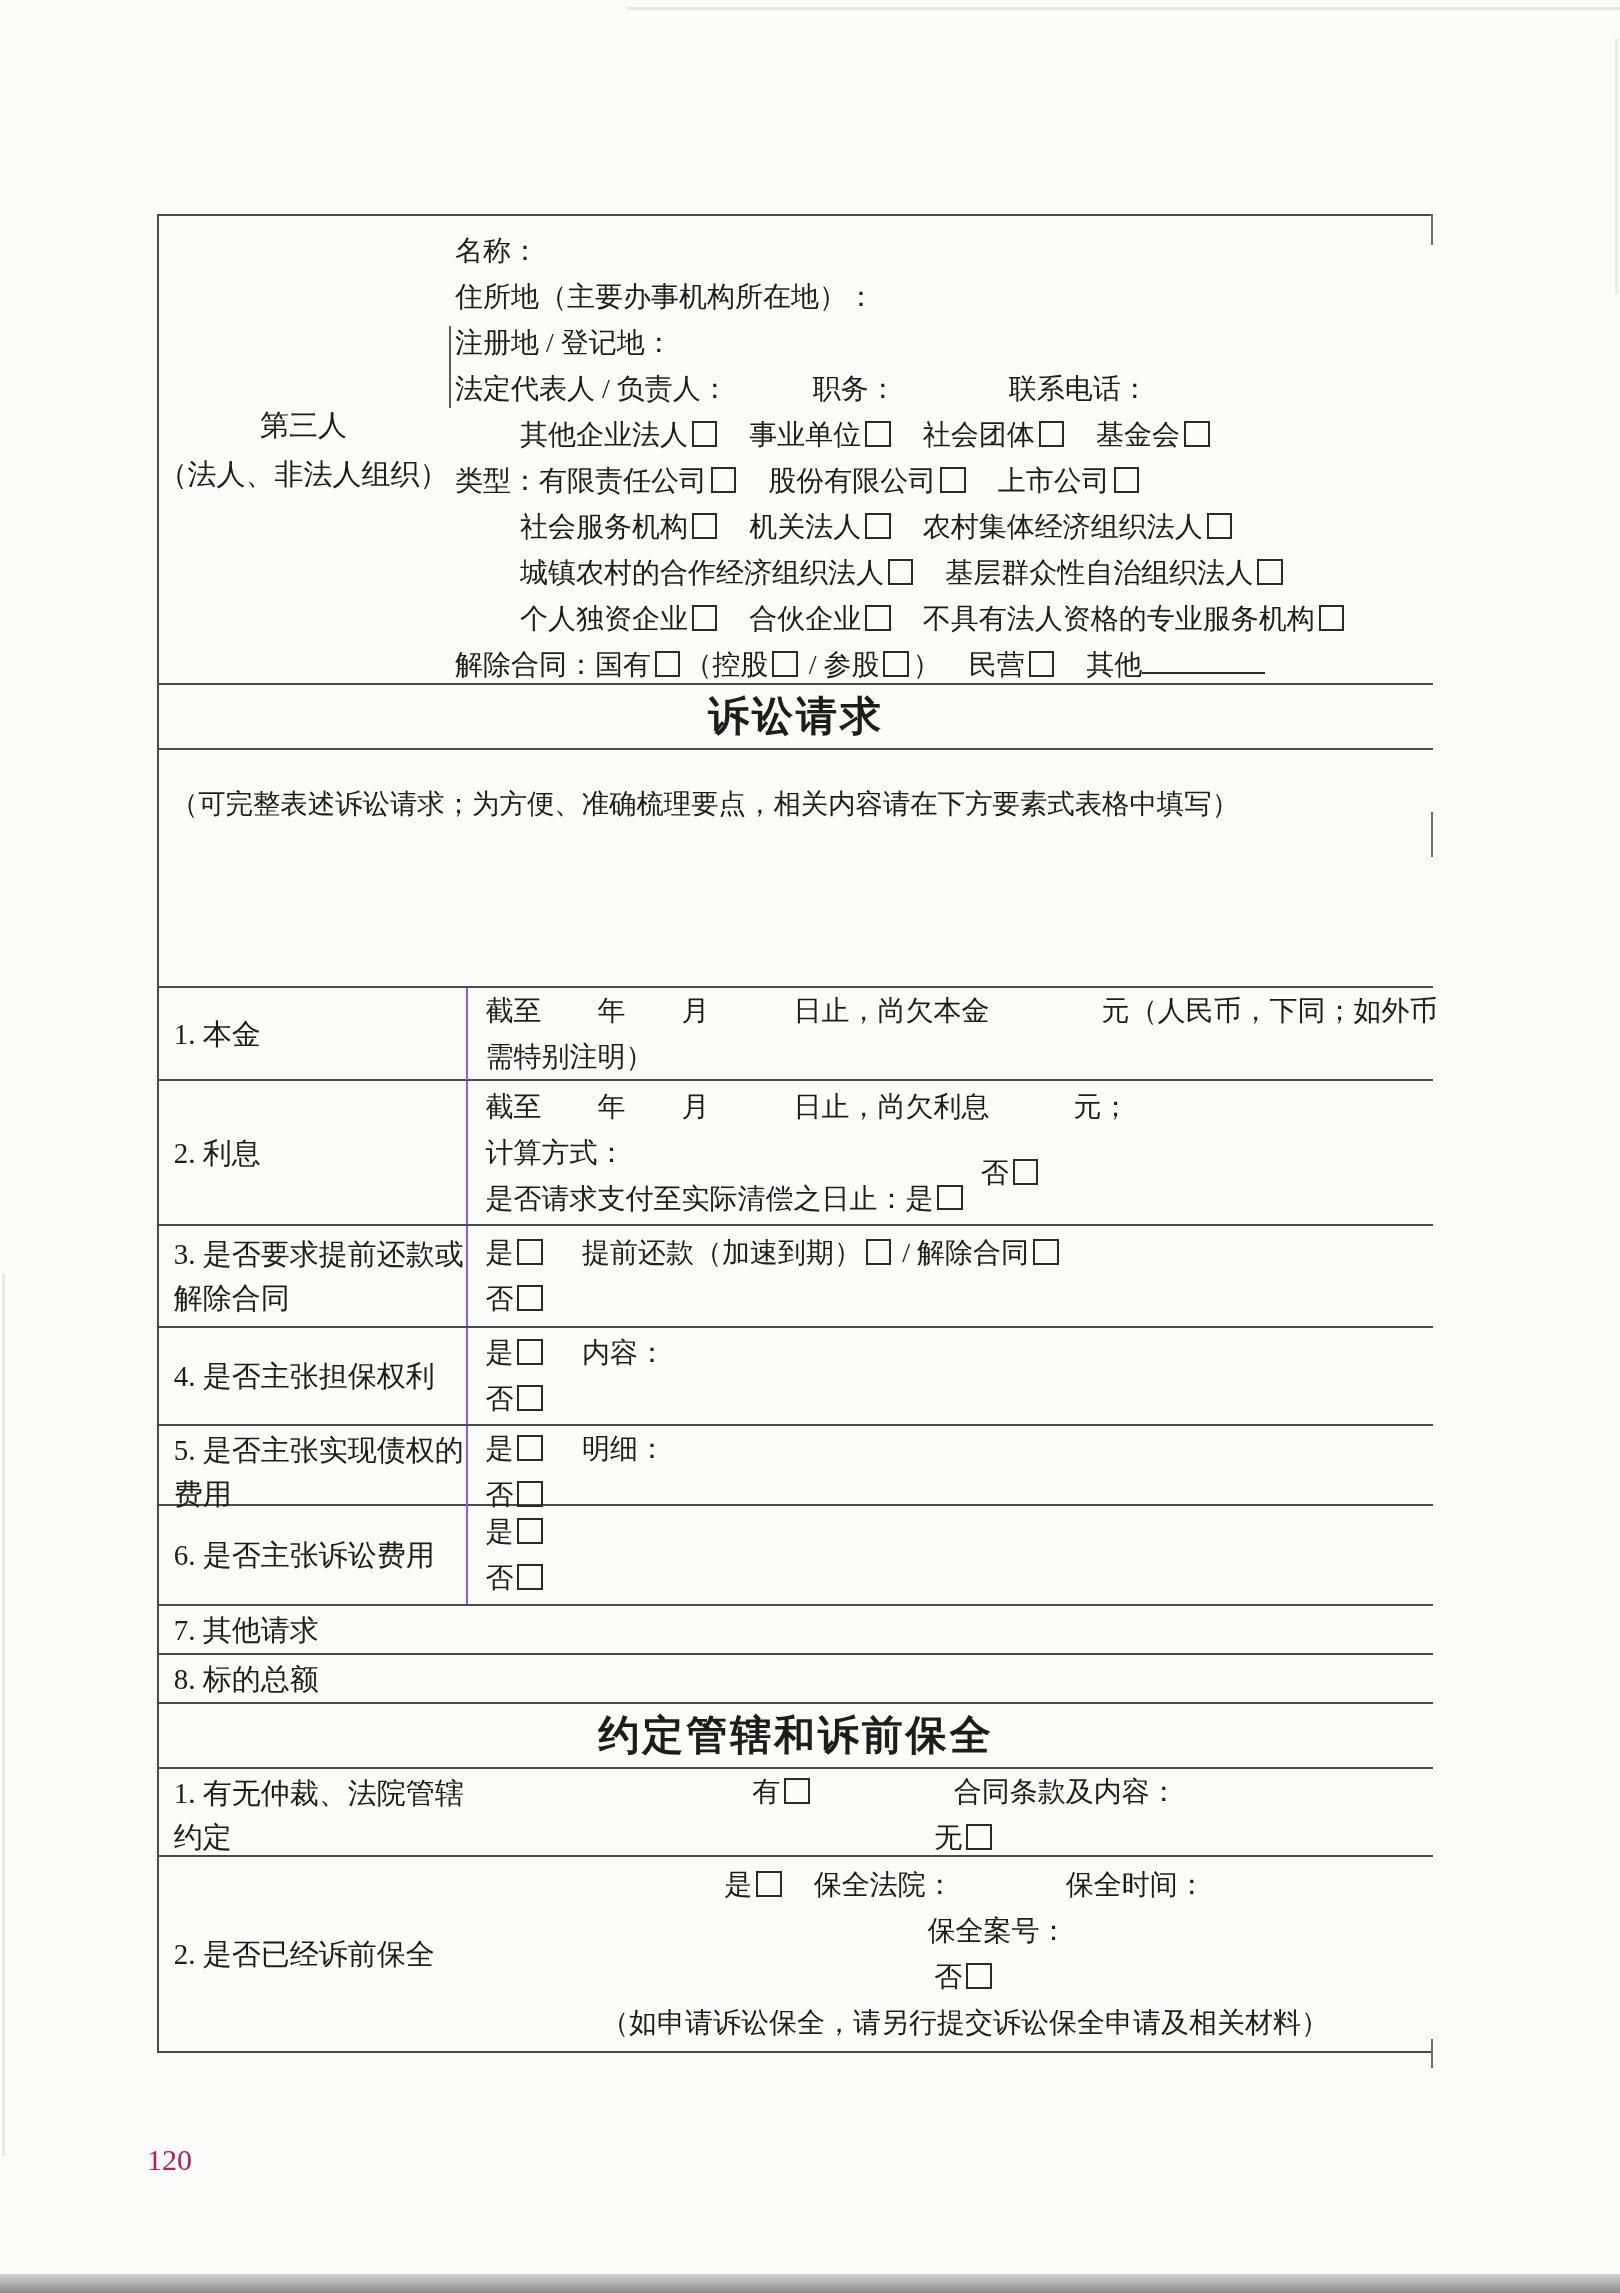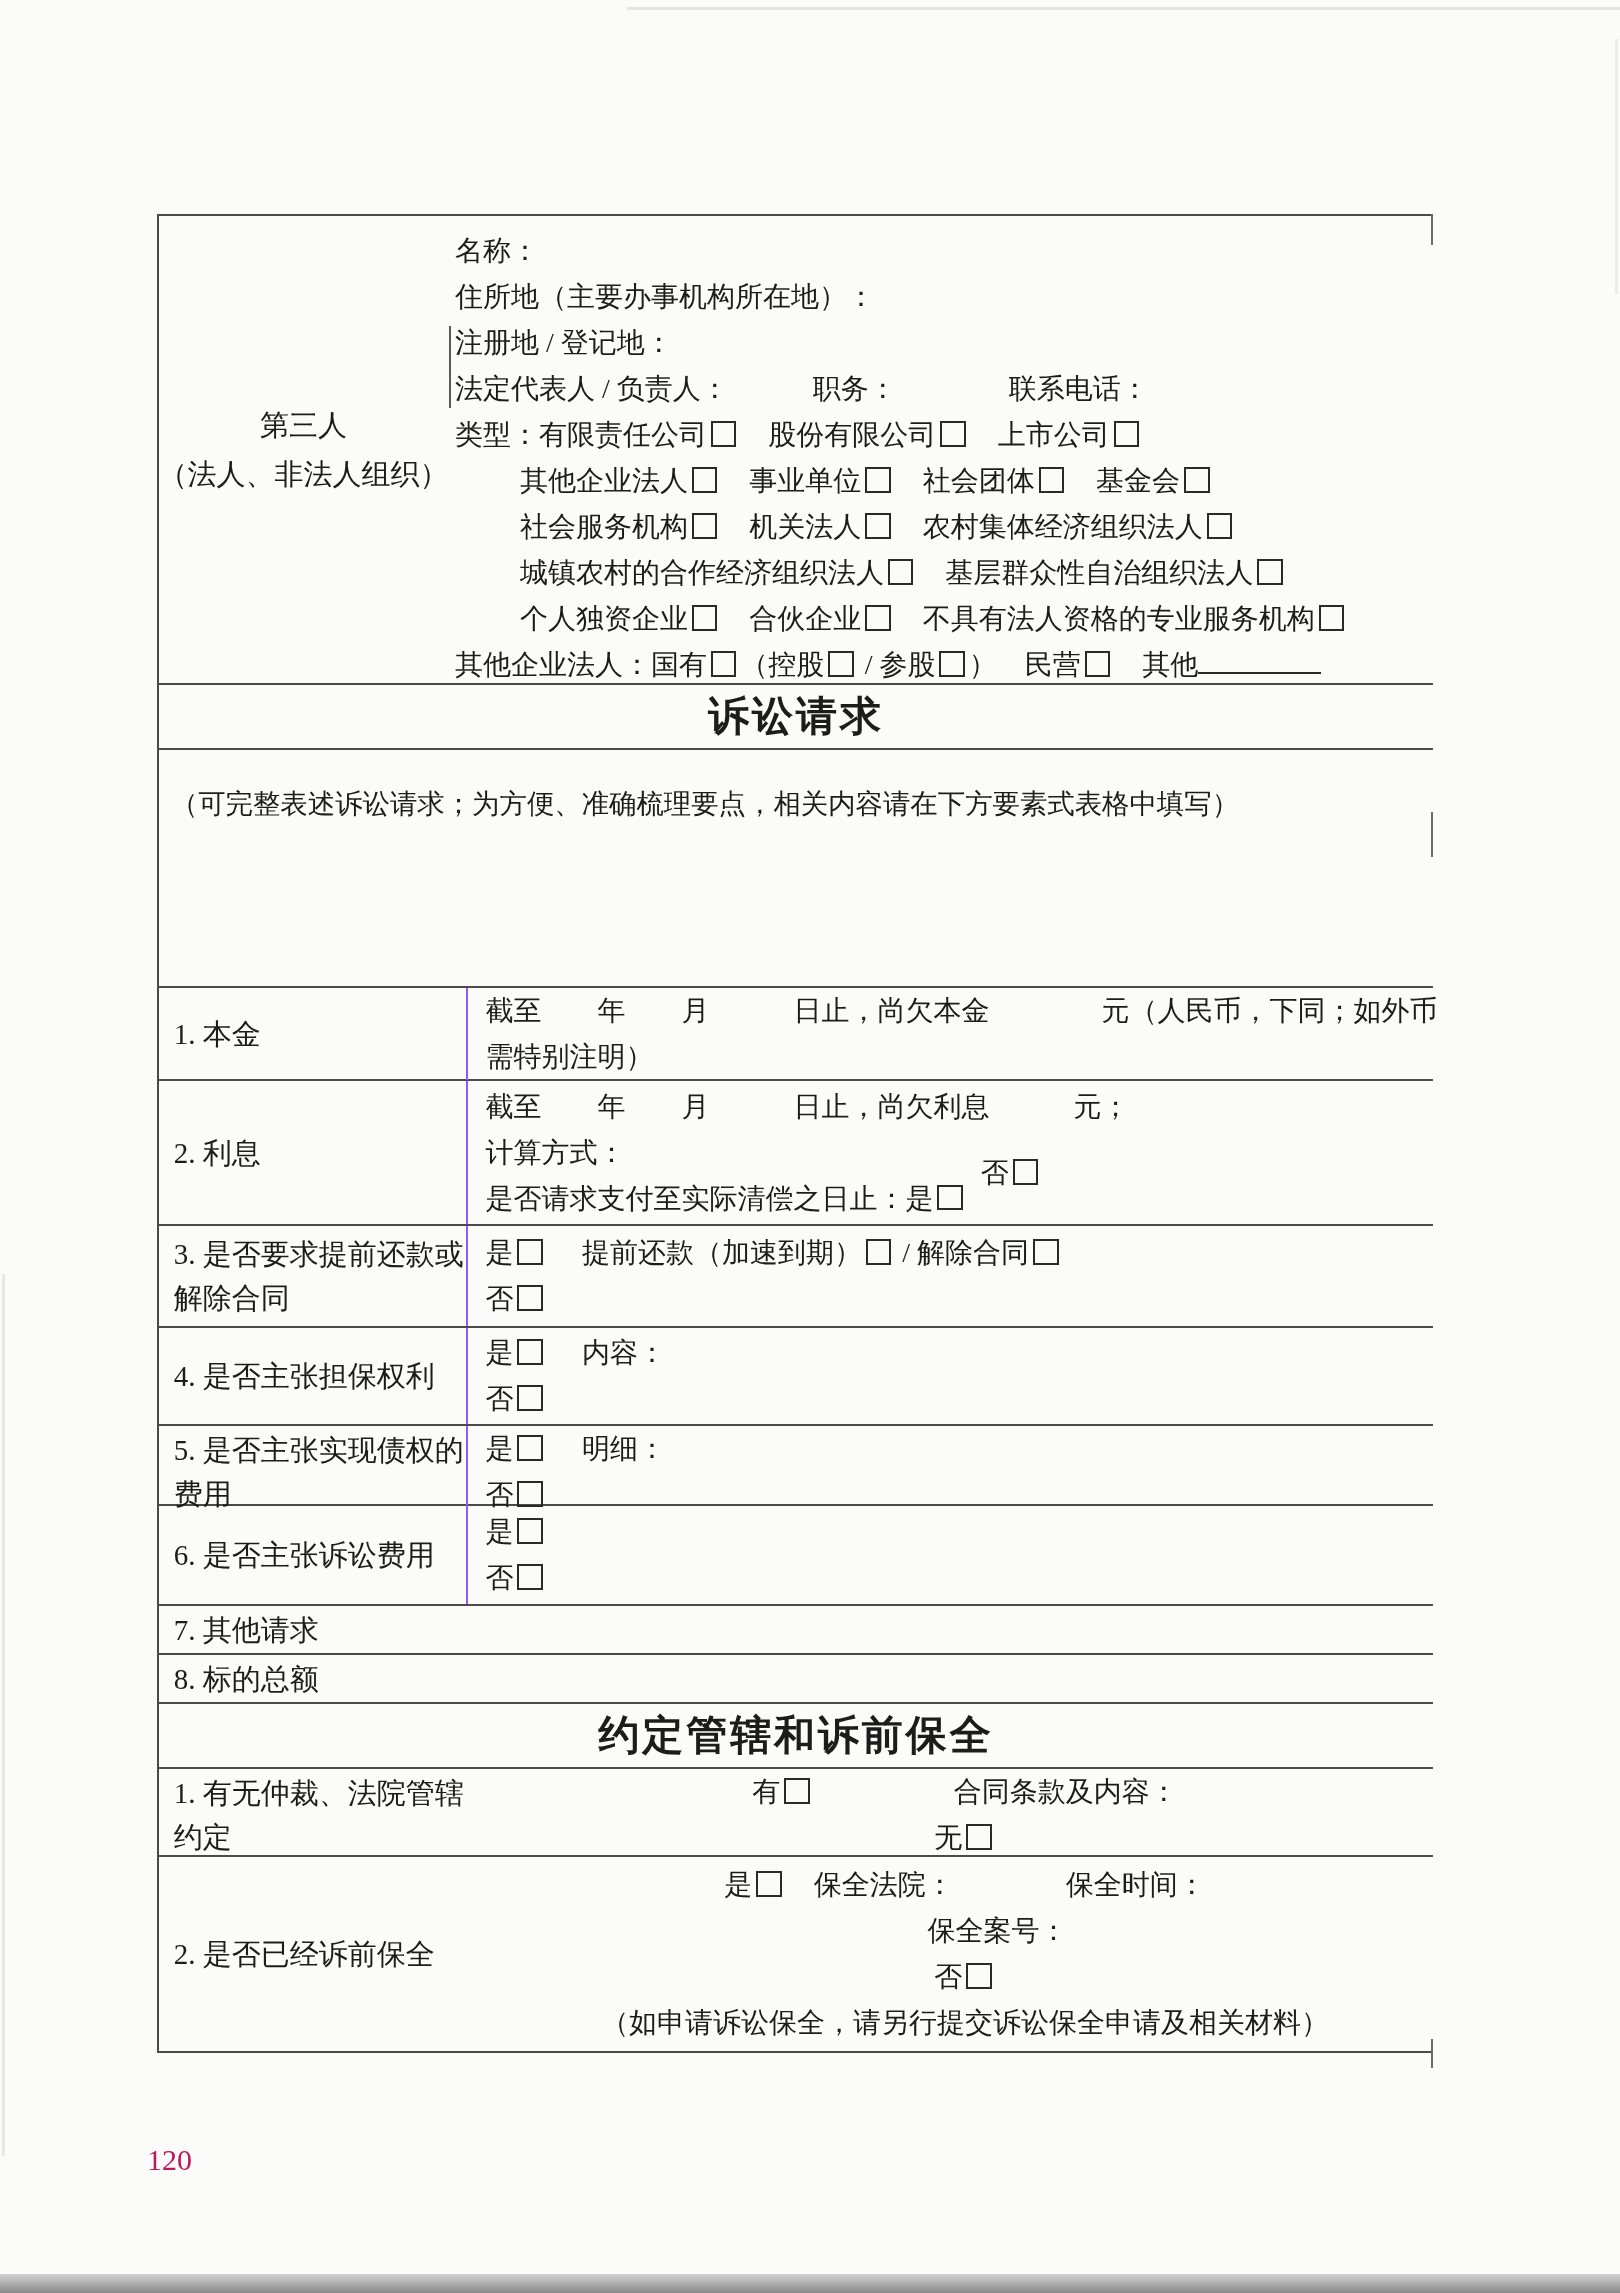--- a/index.html
+++ b/index.html
@@ -59,26 +59,26 @@
     <div class="tp">
       <div class="tp-label">
         <div>第三人</div>
         <div>（法人、非法人组织）</div>
       </div>
       <div class="tp-content" id="tp-lines">
           <div class="fline"><span>名称：</span></div>
           <div class="fline"><span>住所地（主要办事机构所在地）：</span></div>
           <div class="fline"><span>注册地 / 登记地：</span></div>
           <div class="fline"><span>法定代表人 / 负责人：　　　职务：　　　　联系电话：</span></div>
+          <div class="fline indent"><span>其他企业法人</span><span class="cb"></span><span>　事业单位</span><span class="cb"></span><span>　社会团体</span><span class="cb"></span><span>　基金会</span><span class="cb"></span></div>
           <div class="fline"><span>类型：有限责任公司</span><span class="cb"></span><span>　股份有限公司</span><span class="cb"></span><span>　上市公司</span><span class="cb"></span></div>
-          <div class="fline indent"><span>其他企业法人</span><span class="cb"></span><span>　事业单位</span><span class="cb"></span><span>　社会团体</span><span class="cb"></span><span>　基金会</span><span class="cb"></span></div>
           <div class="fline indent"><span>社会服务机构</span><span class="cb"></span><span>　机关法人</span><span class="cb"></span><span>　农村集体经济组织法人</span><span class="cb"></span></div>
           <div class="fline indent"><span>城镇农村的合作经济组织法人</span><span class="cb"></span><span>　基层群众性自治组织法人</span><span class="cb"></span></div>
           <div class="fline indent"><span>个人独资企业</span><span class="cb"></span><span>　合伙企业</span><span class="cb"></span><span>　不具有法人资格的专业服务机构</span><span class="cb"></span></div>
-          <div class="fline"><span>其他企业法人：国有</span><span class="cb"></span><span>（控股</span><span class="cb"></span><span> / 参股</span><span class="cb"></span><span>）　民营</span><span class="cb"></span><span>　其他</span><span class="blank"></span></div>
+          <div class="fline"><span>解除合同：国有</span><span class="cb"></span><span>（控股</span><span class="cb"></span><span> / 参股</span><span class="cb"></span><span>）　民营</span><span class="cb"></span><span>　其他</span><span class="blank"></span></div>
         </div>
       <div class="tp-divider"></div>
     </div>
 
     <div class="sec-band">
       <div class="sec-title">诉讼请求</div>
     </div>
 
     <div class="note">
       <div class="fline" style="font-size:27.4px;">（可完整表述诉讼请求；为方便、准确梳理要点，相关内容请在下方要素式表格中填写）</div>

